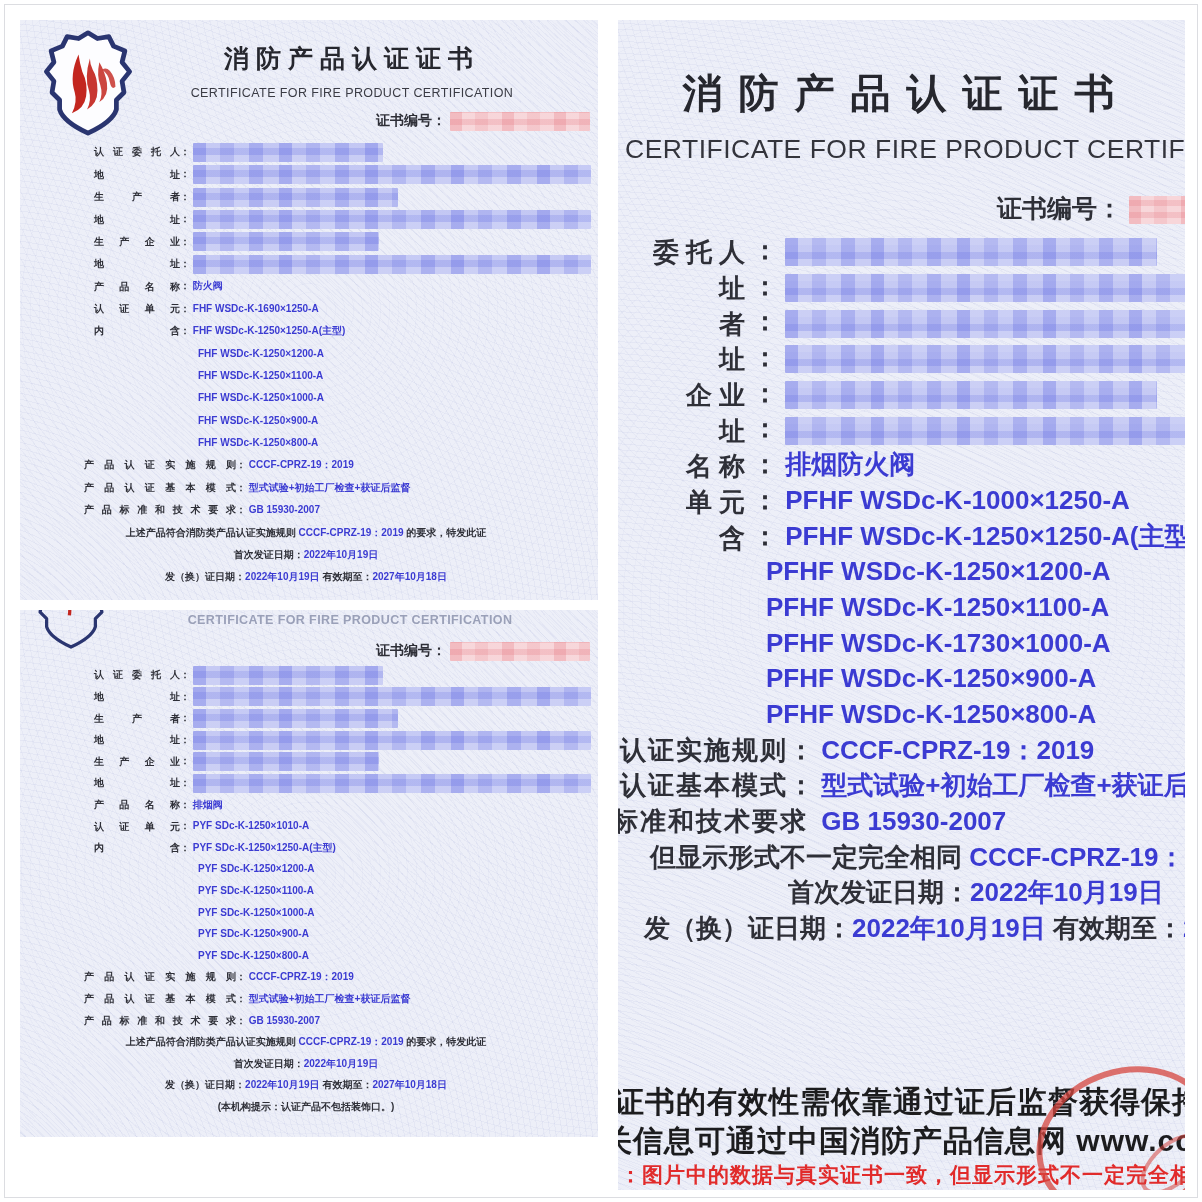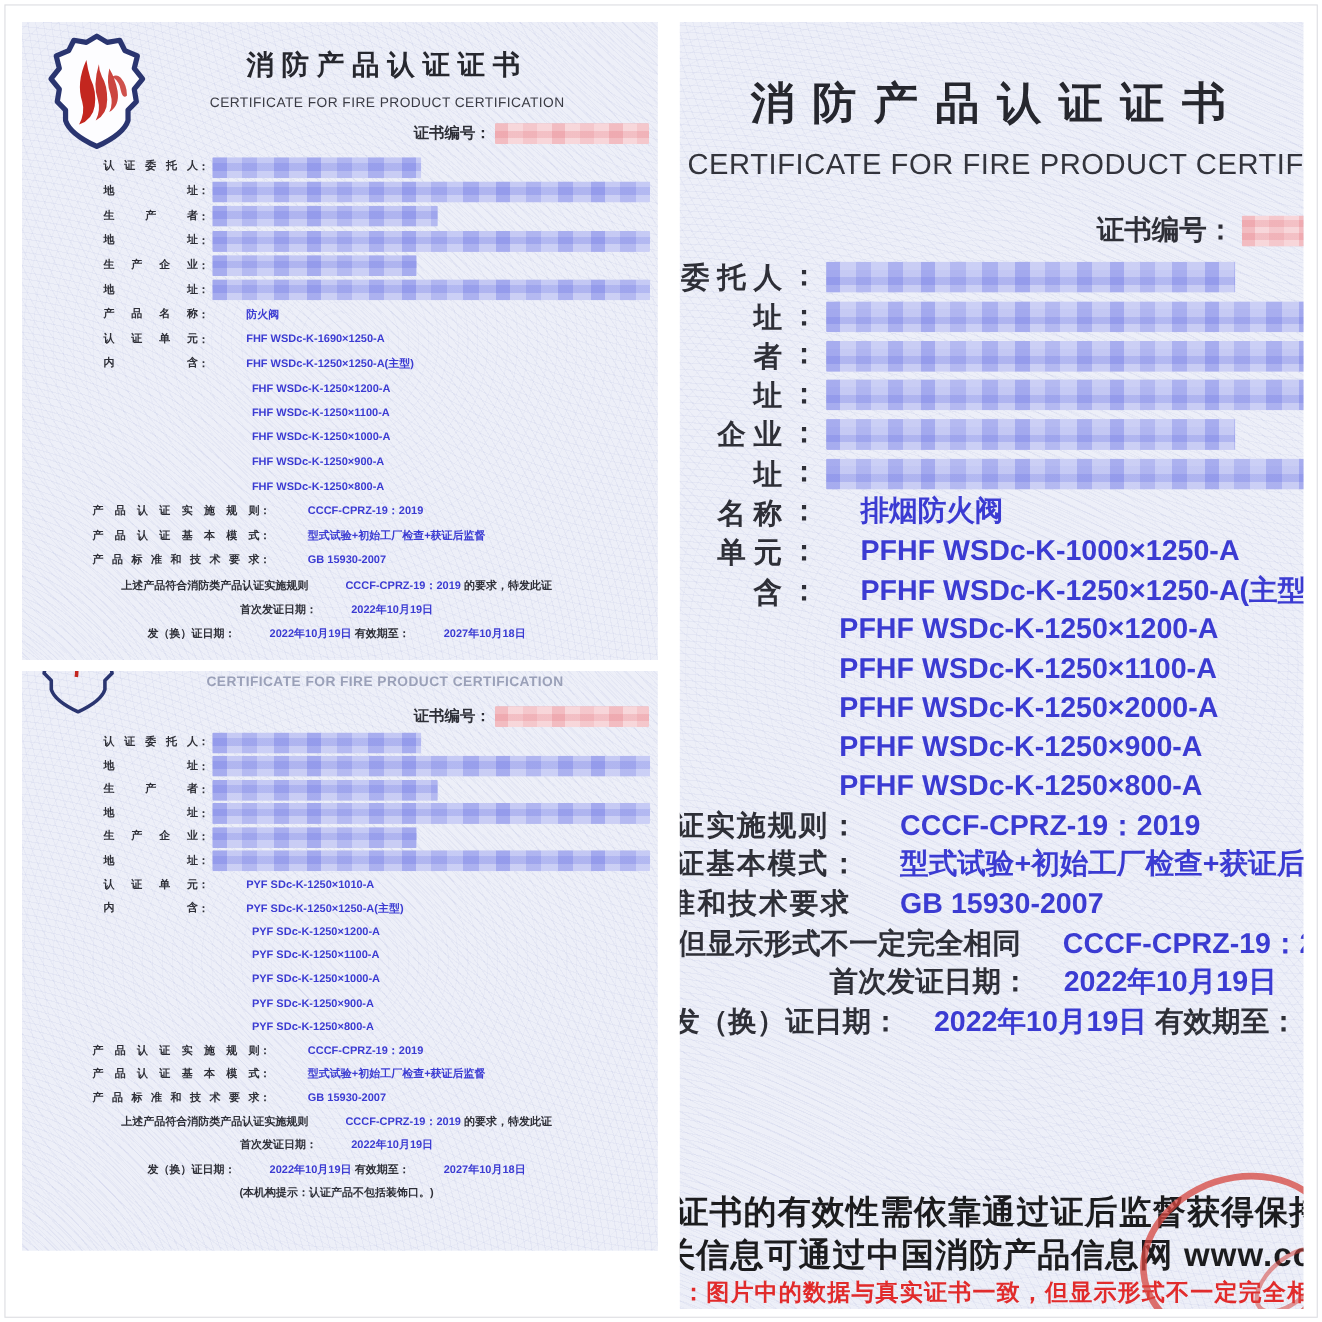--- a/index.html
+++ b/index.html
@@ -17,21 +17,21 @@
       repeating-radial-gradient(circle at -10% 115%, transparent 0 5px, rgba(110,122,192,0.07) 5px 6px),
       repeating-radial-gradient(circle at 110% -15%, transparent 0 6px, rgba(110,122,192,0.06) 6px 7px),
       repeating-radial-gradient(circle at 50% 50%, transparent 0 8px, rgba(110,122,192,0.04) 8px 9px);
   }
   .cert-a{left:20px;top:20px;width:578px;height:580px;}
   .cert-b{left:20px;top:610px;width:578px;height:527px;}
   .cert-c{left:618px;top:20px;width:567px;height:1170px;}
 
   
   .lab{color:#2e2f37;font-weight:600;}
-  .val{color:#3b3bd2;font-weight:600;margin-left:31px;}
+  .val{color:#3b3bd2;font-weight:600;}
   .colon{color:#2e2f37;font-weight:600;}
 
   
   .cert-a .head{position:absolute;left:128px;top:22px;width:408px;text-align:center;}
   .cert-a .title{font-size:25px;letter-spacing:7px;color:#26272e;font-weight:600;}
   .cert-a .subtitle{margin-top:11px;font-size:12.5px;letter-spacing:.4px;color:#3a3b44;font-weight:500;}
   .logo{position:absolute;left:22px;top:10px;}
   .certno{position:absolute;right:8px;white-space:nowrap;font-size:14px;margin-left:17px;}
   .cert-a .certno{top:92px;}
   .cert-b .certno{top:32px;}
@@ -70,21 +70,21 @@
   .w-a{width:190px}.w-b{width:398px}.w-c{width:205px}.w-d{width:186px}
   .w-e{width:372px}.w-f{width:462px}
   .w-p{width:140px}.w-q{width:70px;margin-right:-14px;}
 
   
   .cert-c .title{position:absolute;top:46px;left:0;width:100%;text-align:center;padding-left:10px;
     font-size:40px;letter-spacing:16px;color:#26272e;font-weight:600;box-sizing:border-box;}
   .cert-c .subtitle{position:absolute;top:114px;left:7px;white-space:nowrap;
     font-size:26.5px;letter-spacing:.5px;color:#33343c;font-weight:500;}
   .cert-c .certno{top:172px;right:0;font-size:25px;}
-  .body-l{position:absolute;left:0;right:8px;top:214px;font-size:26px;}
+  .body-l{position:absolute;left:0;right:8px;top:214px;font-size:26px;padding-left:34px;}
   .row-l{height:35.7px;line-height:32px;white-space:nowrap;overflow:visible;}
   .clabel{display:inline-block;width:100px;text-align:right;letter-spacing:7px;
     color:#2e2f37;font-weight:600;vertical-align:middle;}
   .model-l{padding-left:114px;}
   .crule .clabel2{display:inline-block;width:176px;margin-left:-40px;text-align:right;
     letter-spacing:2px;color:#2e2f37;font-weight:600;}
   .stmt-l{margin-left:-2px;}
   .first-l{margin-left:136px;}
   .issue-l{margin-left:-8px;}
 
@@ -161,20 +161,21 @@
     <span class="lab">证书编号</span><span class="colon">：</span>
     <span class="rd pink w-p"></span>
   </div>
   <div class="body-s">
     <div class="row-s"><span class="flabel">认证委托人</span><span class="colon">：</span> <span class="rd w-a"></span></div>
     <div class="row-s"><span class="flabel">地址</span><span class="colon">：</span> <span class="rd w-b"></span></div>
     <div class="row-s"><span class="flabel">生产者</span><span class="colon">：</span> <span class="rd w-c"></span></div>
     <div class="row-s"><span class="flabel">地址</span><span class="colon">：</span> <span class="rd w-b"></span></div>
     <div class="row-s"><span class="flabel">生产企业</span><span class="colon">：</span> <span class="rd w-d"></span></div>
     <div class="row-s"><span class="flabel">地址</span><span class="colon">：</span> <span class="rd w-b"></span></div>
+    <div class="row-s"><span class="flabel">产品名称</span><span class="colon">：</span> <span class="val">排烟阀</span></div>
     <div class="row-s"><span class="flabel">认证单元</span><span class="colon">：</span> <span class="val">PYF SDc-K-1250×1010-A</span></div>
     <div class="row-s"><span class="flabel">内含</span><span class="colon">：</span> <span class="val">PYF SDc-K-1250×1250-A(主型)</span></div>
     <div class="row-s model-s"><span class="val">PYF SDc-K-1250×1200-A</span></div>
     <div class="row-s model-s"><span class="val">PYF SDc-K-1250×1100-A</span></div>
     <div class="row-s model-s"><span class="val">PYF SDc-K-1250×1000-A</span></div>
     <div class="row-s model-s"><span class="val">PYF SDc-K-1250×900-A</span></div>
     <div class="row-s model-s"><span class="val">PYF SDc-K-1250×800-A</span></div>
     <div class="row-s rules-s"><span class="flabel2">产品认证实施规则</span><span class="colon">：</span> <span class="val">CCCF-CPRZ-19：2019</span></div>
     <div class="row-s rules-s"><span class="flabel2">产品认证基本模式</span><span class="colon">：</span> <span class="val">型式试验+初始工厂检查+获证后监督</span></div>
     <div class="row-s rules-s"><span class="flabel2">产品标准和技术要求</span><span class="colon">：</span> <span class="val">GB 15930-2007</span></div>
@@ -197,21 +198,21 @@
     <div class="row-l"><span class="clabel">址</span><span class="colon">：</span> <span class="rd w-f"></span></div>
     <div class="row-l"><span class="clabel">者</span><span class="colon">：</span> <span class="rd w-f"></span></div>
     <div class="row-l"><span class="clabel">址</span><span class="colon">：</span> <span class="rd w-f"></span></div>
     <div class="row-l"><span class="clabel">企业</span><span class="colon">：</span> <span class="rd w-e"></span></div>
     <div class="row-l"><span class="clabel">址</span><span class="colon">：</span> <span class="rd w-f"></span></div>
     <div class="row-l"><span class="clabel">名称</span><span class="colon">：</span> <span class="val">排烟防火阀</span></div>
     <div class="row-l"><span class="clabel">单元</span><span class="colon">：</span> <span class="val">PFHF WSDc-K-1000×1250-A</span></div>
     <div class="row-l"><span class="clabel">含</span><span class="colon">：</span> <span class="val">PFHF WSDc-K-1250×1250-A(主型)</span></div>
     <div class="row-l model-l"><span class="val">PFHF WSDc-K-1250×1200-A</span></div>
     <div class="row-l model-l"><span class="val">PFHF WSDc-K-1250×1100-A</span></div>
-    <div class="row-l model-l"><span class="val">PFHF WSDc-K-1250×2000-A</span></div>
+    <div class="row-l model-l"><span class="val">PFHF WSDc-K-1730×1000-A</span></div>
     <div class="row-l model-l"><span class="val">PFHF WSDc-K-1250×900-A</span></div>
     <div class="row-l model-l"><span class="val">PFHF WSDc-K-1250×800-A</span></div>
     <div class="row-l crule"><span class="clabel2">认证实施规则</span><span class="colon">：</span> <span class="val">CCCF-CPRZ-19：2019</span></div>
     <div class="row-l crule"><span class="clabel2">认证基本模式</span><span class="colon">：</span> <span class="val">型式试验+初始工厂检查+获证后监督</span></div>
     <div class="row-l crule"><span class="clabel2">标准和技术要求</span><span class="colon">：</span> <span class="val">GB 15930-2007</span></div>
     <div class="row-l stmt-l"><span class="lab">但显示形式不一定完全相同 </span><span class="val">CCCF-CPRZ-19：2019</span></div>
     <div class="row-l first-l"><span class="lab">首次发证日期</span><span class="colon">：</span><span class="val">2022年10月19日</span></div>
     <div class="row-l issue-l"><span class="lab">发（换）证日期</span><span class="colon">：</span><span class="val">2022年10月19日</span><span class="lab">&nbsp;</span><span class="lab">有效期至</span><span class="colon">：</span><span class="val">2027年10月19日</span></div>
   </div>
 

